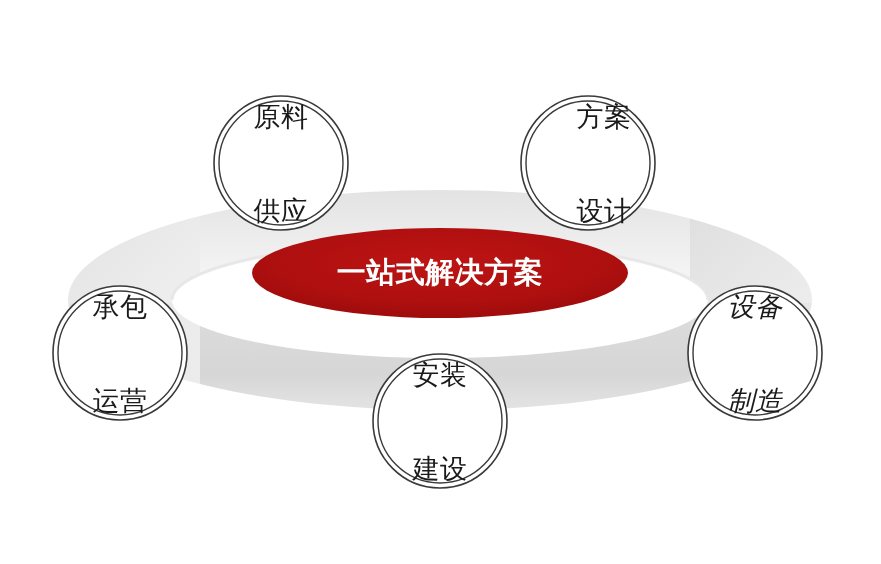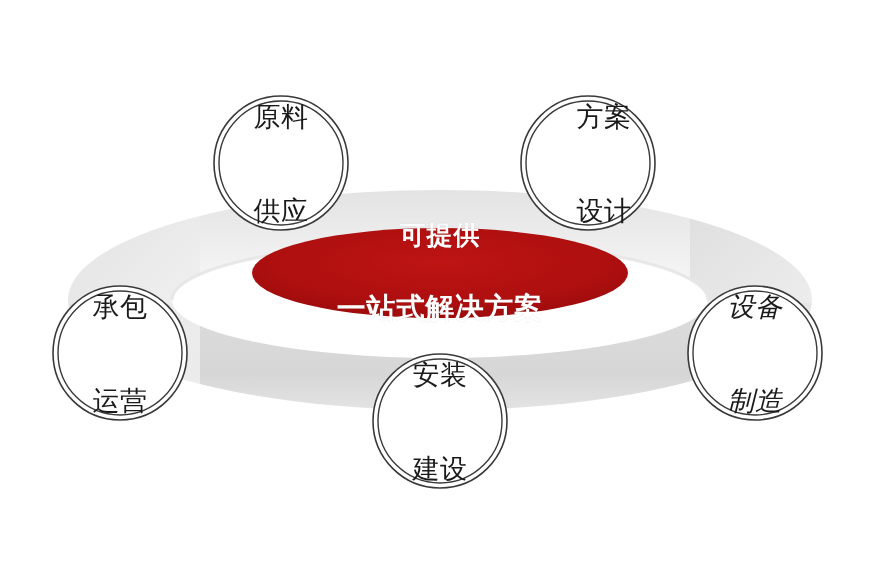--- a/index.html
+++ b/index.html
@@ -126,21 +126,20 @@
       <circle cx="440" cy="421" r="67" fill="#FFFFFF" stroke="#3A3A3A" stroke-width="1.6"></circle>
       <circle cx="440" cy="421" r="62" fill="none" stroke="#3A3A3A" stroke-width="1.4"></circle>
     </g>
     <g>
       <circle cx="120" cy="353" r="67" fill="#FFFFFF" stroke="#3A3A3A" stroke-width="1.6"></circle>
       <circle cx="120" cy="353" r="62" fill="none" stroke="#3A3A3A" stroke-width="1.4"></circle>
     </g>
   </svg>
 
   <div class="center-label" style="left:440px; top:273px;">
-    <span class="l1">可提供</span>
     <span class="l2">一站式解决方案</span>
   </div>
 
   <div class="node-label" style="left:281px; top:163px;">
     <span class="ln">原料</span>
     <span class="ln">供应</span>
   </div>
 
   <div class="node-label" style="left:588px; top:163px;margin-left:16px;">
     <span class="ln">方案</span>

